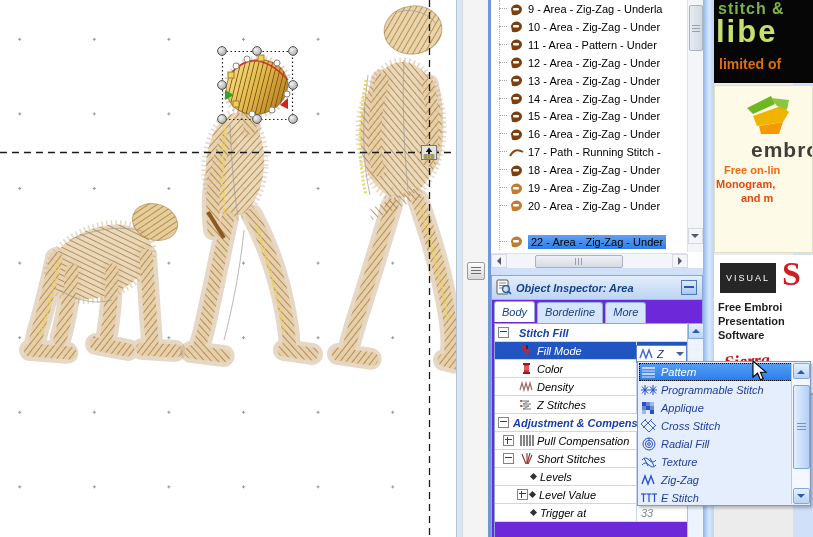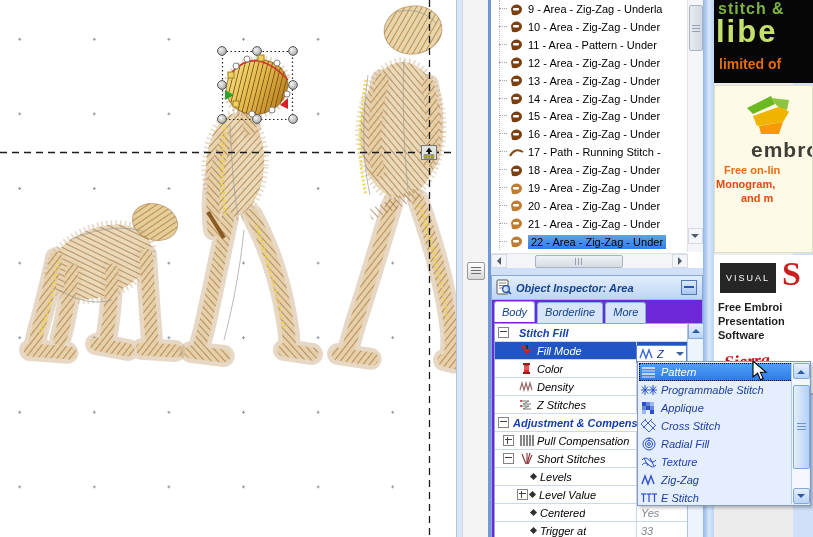--- a/index.html
+++ b/index.html
@@ -331,28 +331,20 @@
         <span class="ltext">19 - Area - Zig-Zag - Under</span>
       </div>
     <div class="lrow" style="top:196.9px">
         <span class="tdot"></span>
         <svg class="licon" viewBox="0 0 15 13">
           <path d="M2,6 a5.5,5 0 1 1 8,5 c-2,1.2 -4.5,1.6 -7,.8 z" fill="#c07c30"></path>
           <rect x="4" y="5" width="6" height="2.4" rx="1" fill="#fff"></rect>
         </svg>
         <span class="ltext">20 - Area - Zig-Zag - Under</span>
       </div>
-    <div class="lrow" style="top:214.8px">
-        <span class="tdot"></span>
-        <svg class="licon" viewBox="0 0 15 13">
-          <path d="M2,6 a5.5,5 0 1 1 8,5 c-2,1.2 -4.5,1.6 -7,.8 z" fill="#c07c30"></path>
-          <rect x="4" y="5" width="6" height="2.4" rx="1" fill="#fff"></rect>
-        </svg>
-        <span class="ltext">21 - Area - Zig-Zag - Under</span>
-      </div>
     <div class="lrow sel" style="top:232.7px">
         <span class="tdot"></span>
         <svg class="licon" viewBox="0 0 15 13">
           <path d="M2,6 a5.5,5 0 1 1 8,5 c-2,1.2 -4.5,1.6 -7,.8 z" fill="#c07c30"></path>
           <rect x="4" y="5" width="6" height="2.4" rx="1" fill="#fff"></rect>
         </svg>
         <span class="ltext">22 - Area - Zig-Zag - Under</span>
       </div>
 
     <div class="vscroll">
@@ -479,26 +471,20 @@
         <span class="vdiv"></span>
       </div>
       <div class="prow">
         <span class="exp plus" style="margin-left:22px"></span>
         <span class="dia" style="margin-left:2px"></span>
         <span class="name">Level Value</span>
         <span class="vdiv"></span>
       </div>
       <div class="prow">
         <span class="dia" style="margin-left:36px"></span>
-        <span class="name">Centered</span>
-        <span class="vdiv"></span>
-        <span class="pval">Yes</span>
-      </div>
-      <div class="prow">
-        <span class="dia" style="margin-left:36px"></span>
         <span class="name">Trigger at</span>
         <span class="vdiv"></span>
         <span class="pval">33</span>
       </div>
     </div>
 
     <div id="fm-editor">
       <svg width="16" height="12" style="margin-left:2px" viewBox="0 0 16 12">
           <polyline points="1,10 4,2 7,10 10,2 13,10" fill="none" stroke="#3c64d8" stroke-width="1.4"></polyline>
         </svg>

